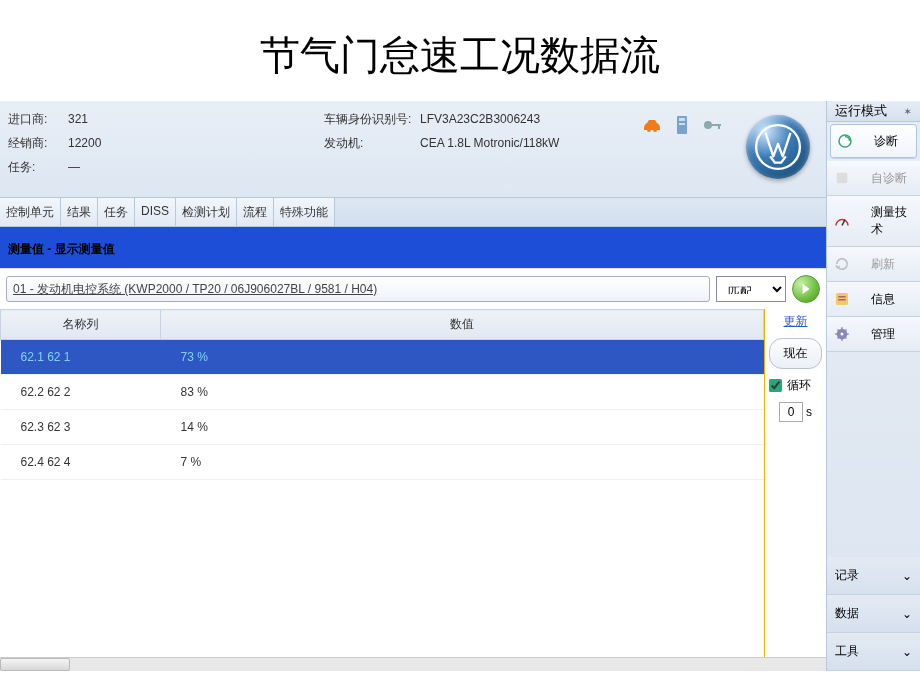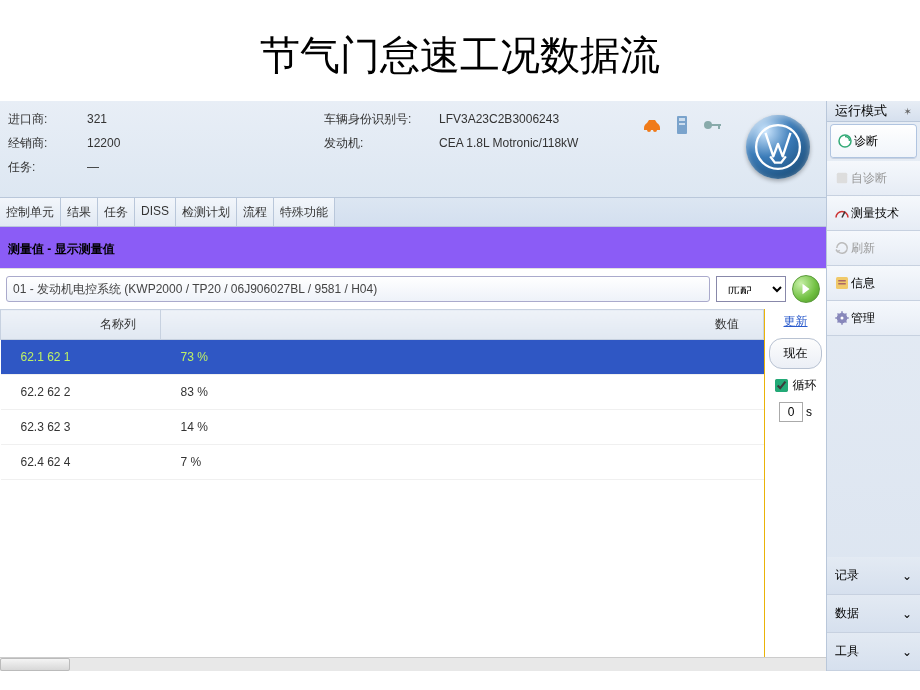--- a/index.html
+++ b/index.html
@@ -5,61 +5,61 @@
     * { margin: 0; padding: 0; box-sizing: border-box; font-family: "Microsoft YaHei", Arial, sans-serif; }
     body { width: 920px; height: 690px; background: #fff; overflow: hidden; }
     
     .page-title { font-family: "SimSun", serif; font-size: 40px; text-align: center; padding: 28px 0 18px; font-weight: normal; }
     
     .app-shell { display: flex; height: 570px; }
     .main-pane { flex: 1; display: flex; flex-direction: column; }
     
     .header-info { background: linear-gradient(#e8eef6, #dde7f2); padding: 8px 8px 12px; display: flex; gap: 6px; font-size: 12px; color: #333; }
     .info-col { flex: 1; }
-    .info-row { display: flex; margin-bottom: 4px; line-height: 20px; gap: 19px; }
+    .info-row { display: flex; margin-bottom: 4px; line-height: 20px; }
     .info-label { width: 60px; color: #333; }
     .info-value { color: #333; }
     .header-icons { display: flex; align-items: flex-start; gap: 6px; padding-top: 4px; padding-right: 8px; }
     .icon-cell { width: 24px; height: 24px; display: inline-flex; align-items: center; justify-content: center; }
     .logo-box { width: 80px; display: flex; align-items: flex-start; justify-content: center; padding: 6px; }
     
     .logo-circle { width: 64px; height: 64px; border-radius: 50%; background: radial-gradient(circle at 30% 25%, #cfe8ff 0%, #3a7bb8 40%, #0d3a5f 100%); display: flex; align-items: center; justify-content: center; box-shadow: inset 0 2px 6px rgba(255,255,255,.5), 0 2px 4px rgba(0,0,0,.3); }
     .logo-circle svg { width: 50px; height: 50px; }
     
     .tabstrip { display: flex; background: linear-gradient(#dce6f2, #d3dfef); border-top: 1px solid #b9c7da; border-bottom: 1px solid #b9c7da; font-size: 12px; height: 30px; }
     .tab { padding: 6px 6px; border-right: 1px solid #b9c7da; cursor: pointer; color: #333; background: linear-gradient(#f2f6fb, #e1e9f3); white-space: nowrap; }
     
-    .measure-title { background: #8b5cf6; font-size: 12px; font-weight: bold; padding: 14px 8px 10px; border-bottom: 1px solid #e0e0e0; }
+    .measure-title { background: #1d4ed8; font-size: 12px; font-weight: bold; padding: 14px 8px 10px; border-bottom: 1px solid #e0e0e0; }
     
     .filter-row { display: flex; align-items: center; gap: 6px; padding: 6px 6px; background: #fff; }
-    .system-select { flex: 1; height: 26px; border: 1px solid #aac; border-radius: 3px; font-size: 12px; padding: 0 6px; background: linear-gradient(#fff, #eef2f9); color: #444; display: flex; align-items: center; }
+    .system-select { flex: 1; height: 26px; border: 1px solid #aac; border-radius: 3px; font-size: 12px; padding: 0 6px; background: linear-gradient(#fff, #eef2f9); color: #444; display: flex; align-items: center; text-decoration: underline; }
     .match-select { width: 70px; height: 26px; border: 1px solid #88a; font-size: 12px; padding: 7px; background: #fff; }
     .go-btn { width: 28px; height: 28px; border-radius: 50%; border: 1px solid #5a9b3a; background: radial-gradient(circle at 30% 30%, #c8f0a8 0%, #6fbf40 60%, #4e9028 100%); display: flex; align-items: center; justify-content: center; cursor: pointer; }
     .go-btn svg { width: 14px; height: 14px; }
     
     .data-area { display: flex; flex: 1; }
     .table-wrap { flex: 1; }
     .data-table { width: 100%; border-collapse: collapse; font-size: 12px; }
-    .data-table th { text-align: right; padding: 6px 24px; background: linear-gradient(#eef2f8, #e1e8f2); border: 1px solid #c7d1e0; font-weight: normal; color: #333; }
+    .data-table th { text-align: center; padding: 6px 12px; background: linear-gradient(#eef2f8, #e1e8f2); border: 1px solid #c7d1e0; font-weight: normal; color: #333; }
     .data-table th:first-child { width: 160px; }
     .data-table td { padding: 10px 20px; border-bottom: 1px solid #f0f0f0; color: #333; }
-    .data-table tr.selected td { background: #2f57c4; color: #bef264; }
+    .data-table tr.selected td { background: #2f57c4; color: #7dd3fc; }
     
     .ctrl-panel { width: 62px; padding: 4px; font-size: 12px; border-left: 1px solid #eab308; display: flex; flex-direction: column; gap: 8px; }
     .ctrl-link { color: #2b5bcc; text-decoration: underline; cursor: pointer; text-align: center; }
     .ctrl-btn { border: 1px solid #b8c2d2; background: linear-gradient(#fdfdfd, #ebeff6); padding: 6px 2px; border-radius: 13px; cursor: pointer; text-align: center; }
-    .chk-row { display: flex; align-items: center; gap: 5px; justify-content: center; }
+    .chk-row { display: flex; align-items: center; gap: 5px; justify-content: flex-start; }
     .chk-row input { accent-color: #2a7; }
     .interval-row { display: flex; align-items: center; gap: 3px; justify-content: center; }
     .interval-row input { width: 24px; height: 20px; border: 1px solid #aaa; text-align: center; font-size: 12px; }
     
     .sidebar { width: 94px; background: linear-gradient(#e7edf5, #dbe4f0); border-left: 1px solid #b9c7da; display: flex; flex-direction: column; font-size: 12px; }
     .mode-header { display: flex; align-items: center; justify-content: space-between; padding: 1px 8px; background: linear-gradient(#e7edf5, #d6e0ee); border-bottom: 1px solid #b9c7da; font-size: 13px; }
     .mode-header .chev { font-size: 10px; color: #666; }
-    .side-item { display: flex; align-items: center; gap: 0; padding: 8px 6px; border-bottom: 1px solid #c7d1e0; background: linear-gradient(#f5f8fc, #e6ecf5); cursor: pointer; }
+    .side-item { display: flex; align-items: center; gap: 20px; padding: 8px 6px; border-bottom: 1px solid #c7d1e0; background: linear-gradient(#f5f8fc, #e6ecf5); cursor: pointer; }
     .side-item.active { background: linear-gradient(#fff, #f0f4fa); box-shadow: inset 0 0 0 1px #b0c4e0; border-radius: 4px; margin: 2px 3px; }
     .side-item.disabled { color: #999; cursor: default; }
     .side-icon { width: 18px; height: 18px; flex-shrink: 0; }
     .side-section { padding: 10px 8px; border-bottom: 1px solid #c7d1e0; background: linear-gradient(#e3eaf3, #d6e0ee); cursor: pointer; display:flex; justify-content:space-between; align-items:center; margin-top: auto; }
     .side-section:first-of-type { margin-top: 14px; }
     .side-section + .side-section { margin-top: 0; }
     
     .scrolltrack { height: 14px; background: #e8e8e8; border-top: 1px solid #ccc; display:flex; }
     .scrollthumb { width: 70px; height: 100%; background: linear-gradient(#f4f4f4,#d8d8d8); border:1px solid #bbb; border-radius:2px; }
   </style>

